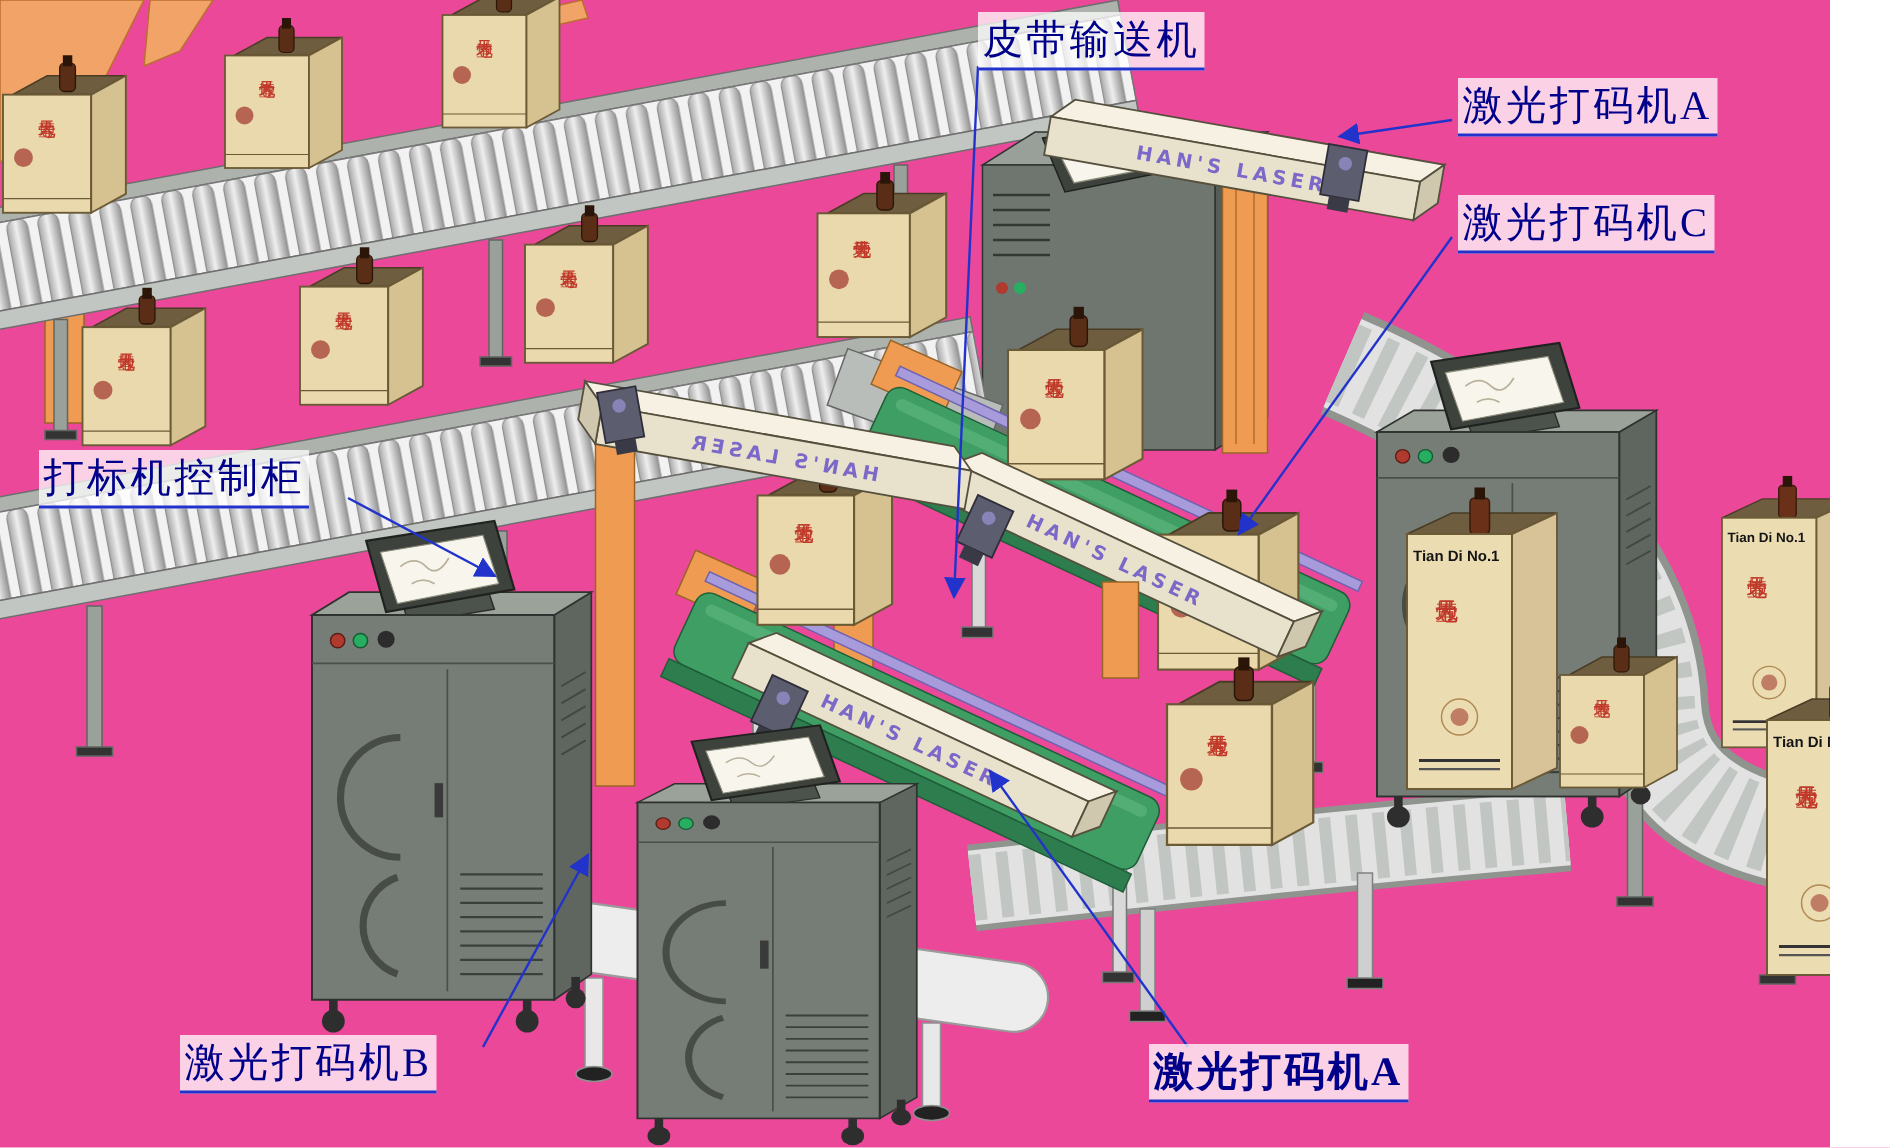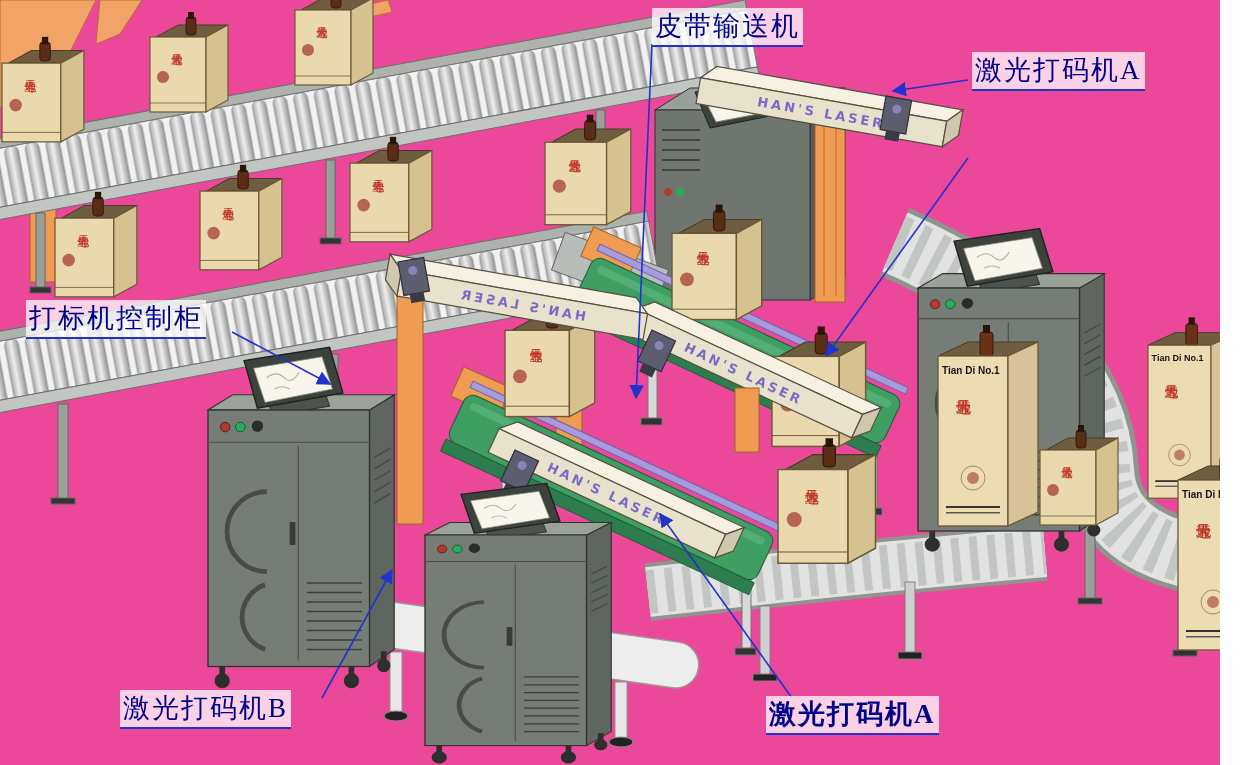--- a/index.html
+++ b/index.html
@@ -279,16 +279,17 @@
     <path d="M 968 80 L 893 91" marker-end="url(#arrow)"></path>
     <path d="M 968 158 L 826 356" marker-end="url(#arrow)"></path>
     <path d="M 232 332 L 330 384" marker-end="url(#arrow)"></path>
     <path d="M 322 698 L 392 570" marker-end="url(#arrow)"></path>
     <path d="M 792 698 L 660 514" marker-end="url(#arrow)"></path>
   </g>
 </svg>
 
 <div class="callout" style="left:652px;top:8px;">皮带输送机</div>
 <div class="callout" style="left:972px;top:52px;">激光打码机A</div>
+<div class="callout" style="left:972px;top:130px;">激光打码机C</div>
 <div class="callout" style="left:26px;top:300px;">打标机控制柜</div>
 <div class="callout" style="left:120px;top:690px;">激光打码机B</div>
 <div class="callout" style="left:766px;top:696px;font-weight:bold;">激光打码机A</div>
 </div>
 
 </body></html>

